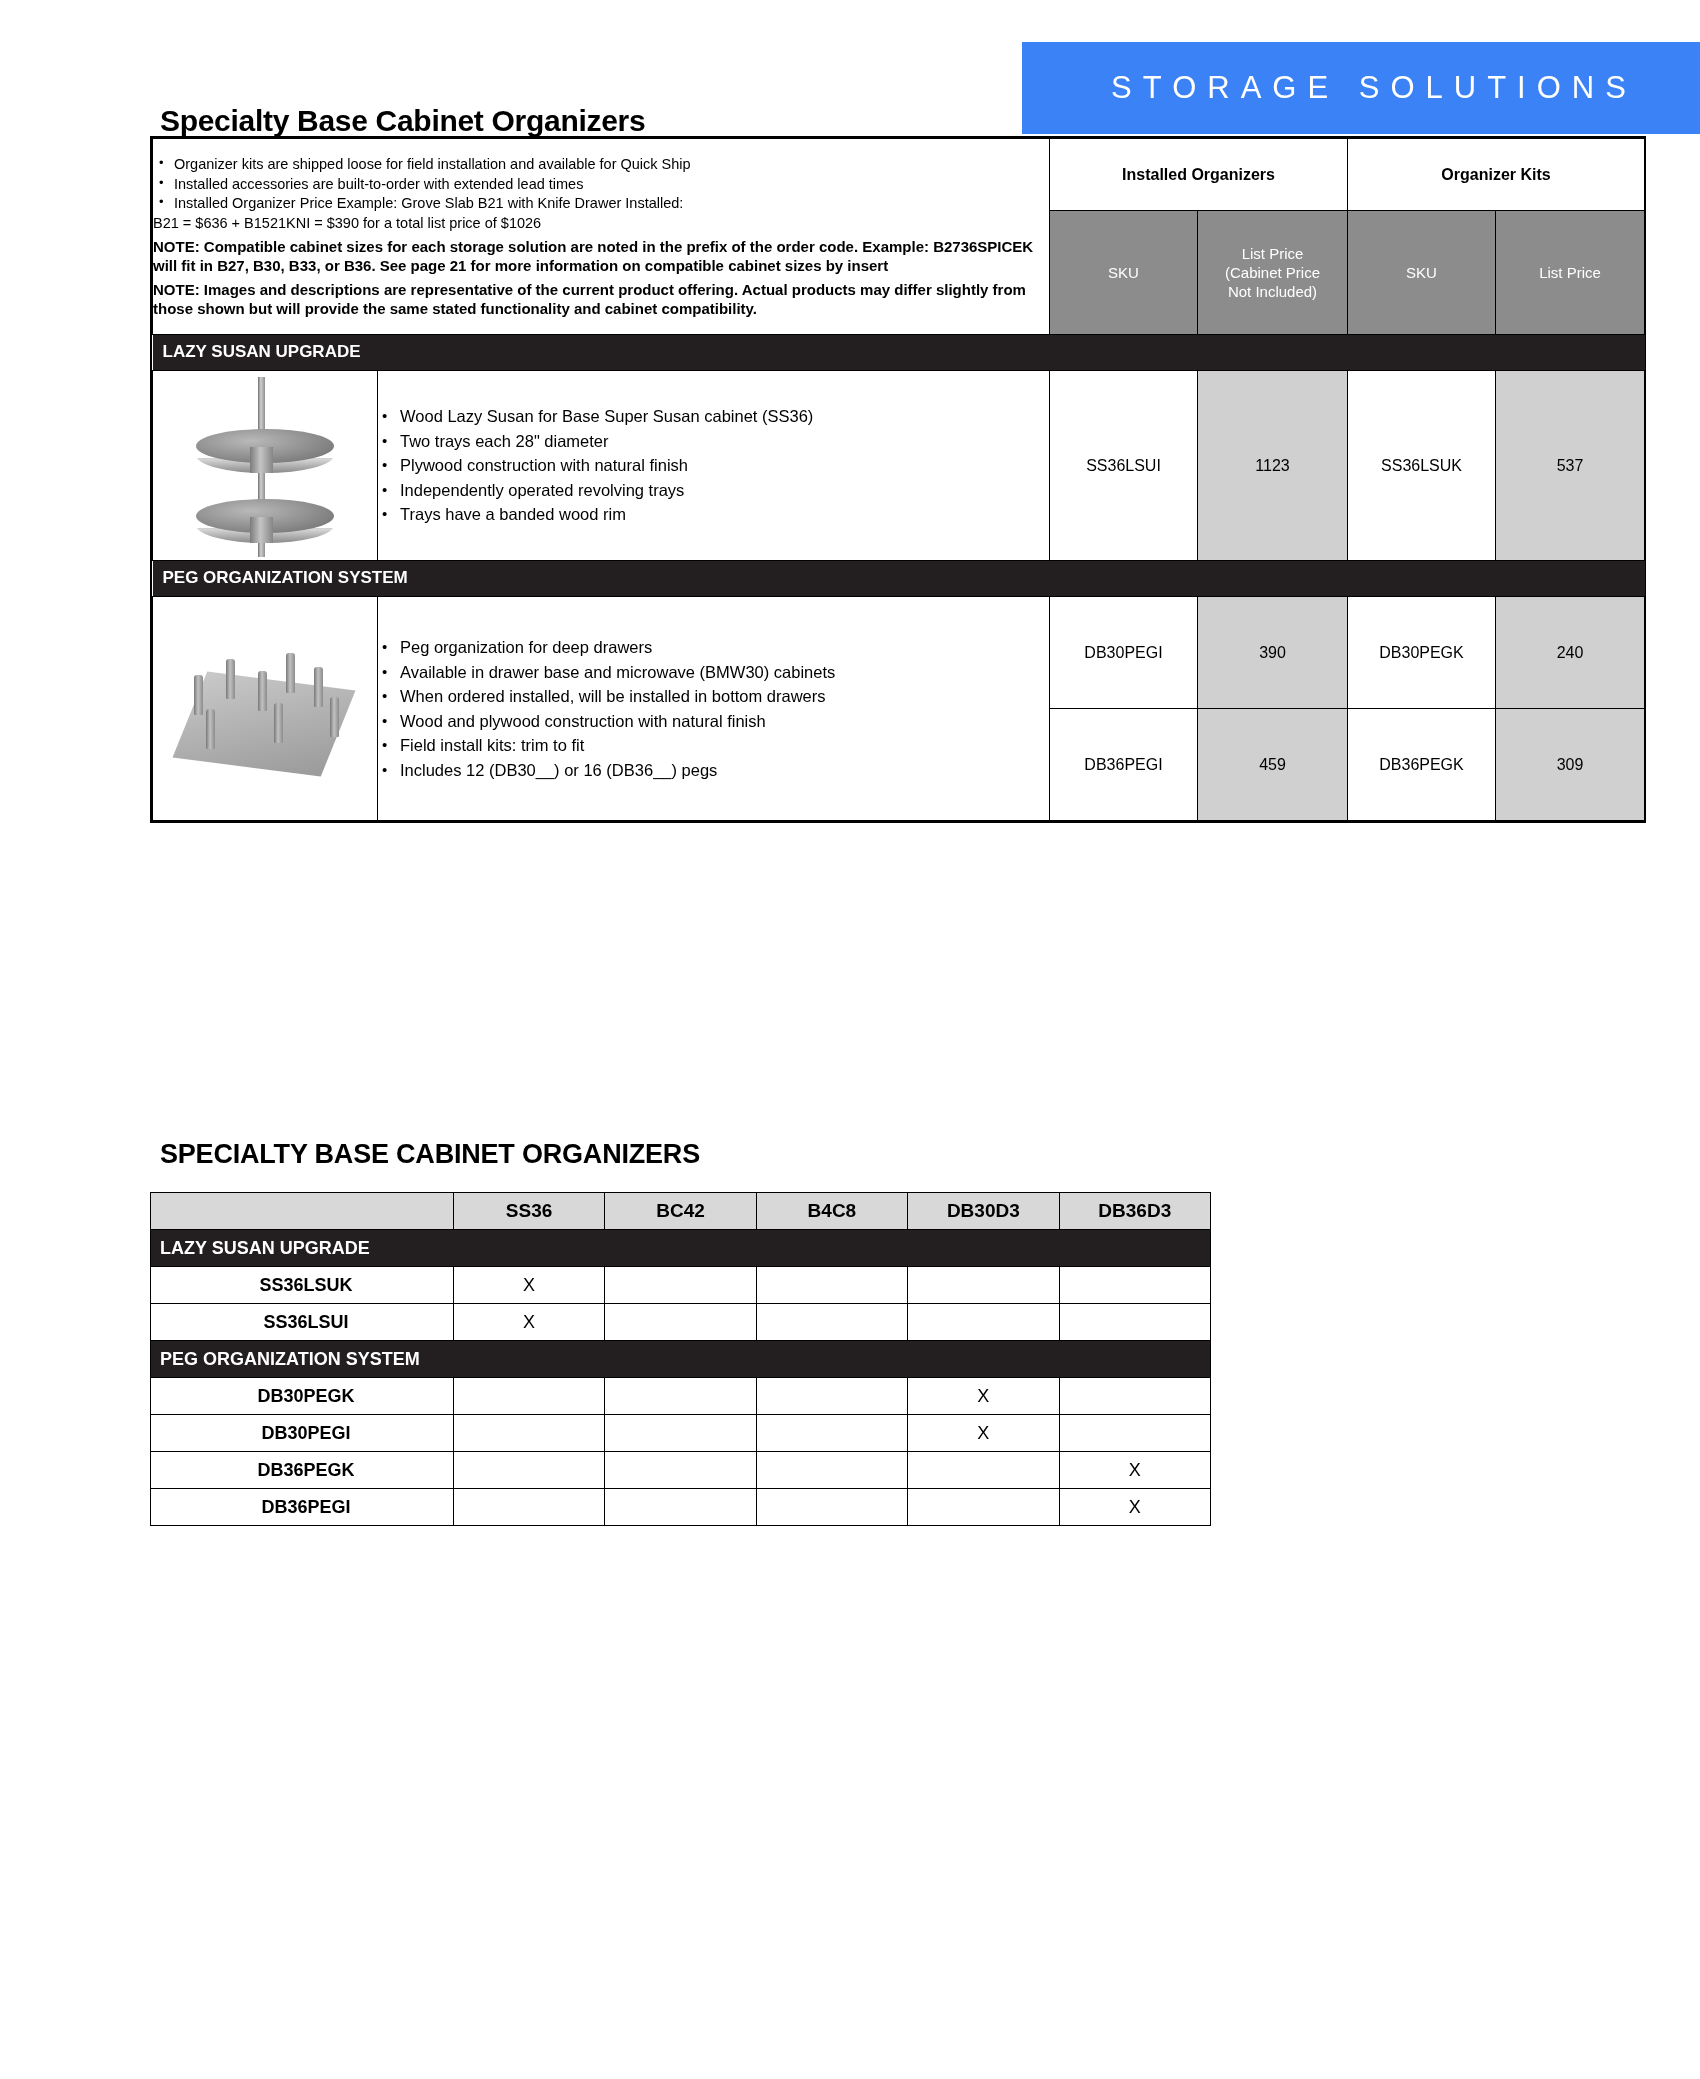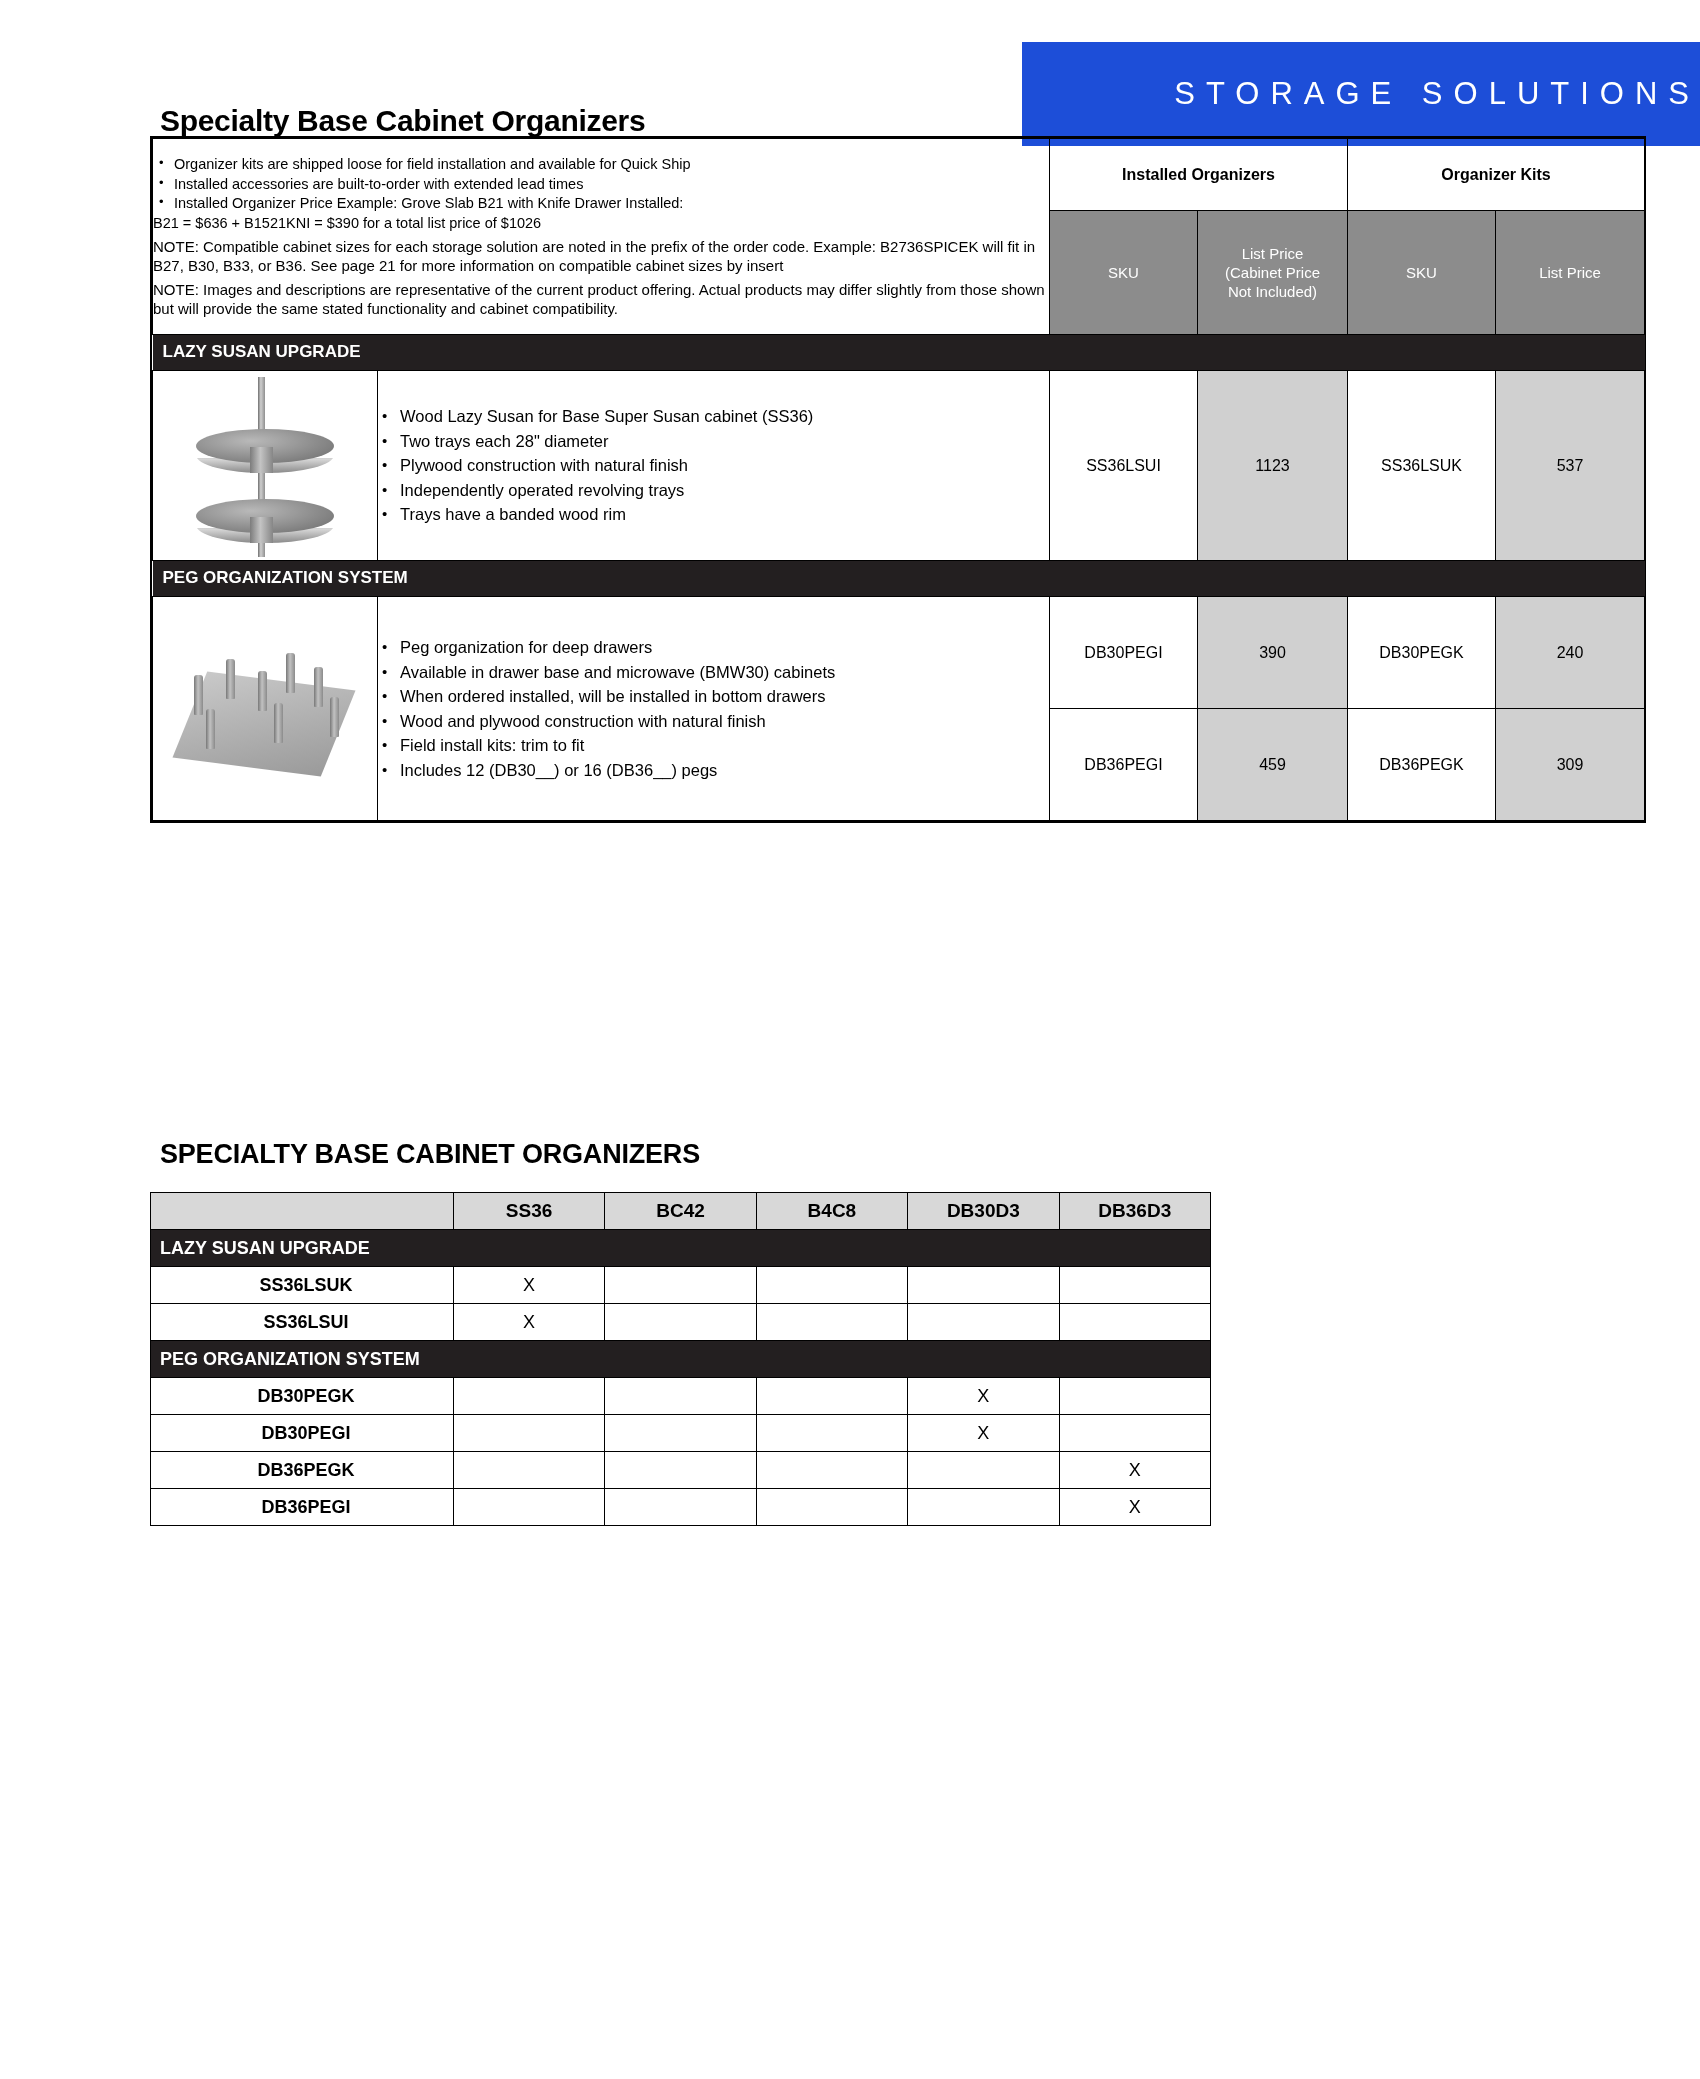--- a/index.html
+++ b/index.html
@@ -13,25 +13,25 @@
     position: relative;
     overflow: hidden;
   }
 
   
   .banner {
     position: absolute;
     left: 1022px;
     top: 42px;
     width: 678px;
-    height: 104px;
-    background: #1d4ed8;
+    height: 92px;
+    background: #3b82f6;
     display: flex;
     align-items: center;
-    justify-content: flex-end;
+    justify-content: center;
     padding-left: 26px;
   }
   .banner-text {
     color: #ffffff;
     font-size: 31px;
     letter-spacing: 11px;
     font-weight: 400;
     white-space: nowrap;
   }
 
@@ -77,21 +77,21 @@
   .notes-bullets li:before {
     content: "\2022";
     position: absolute;
     left: 2px;
     top: -1px;
     font-size: 13px;
   }
   .notes-sub { font-size: 14.5px; line-height: 18.5px; }
   .note-block {
     font-size: 15px;
-    font-weight: normal;
+    font-weight: bold;
     line-height: 18.5px;
     margin-top: 6px;
   }
 
   
   .grp-head {
     text-align: center;
     font-size: 16px;
     font-weight: bold;
     height: 72px;

